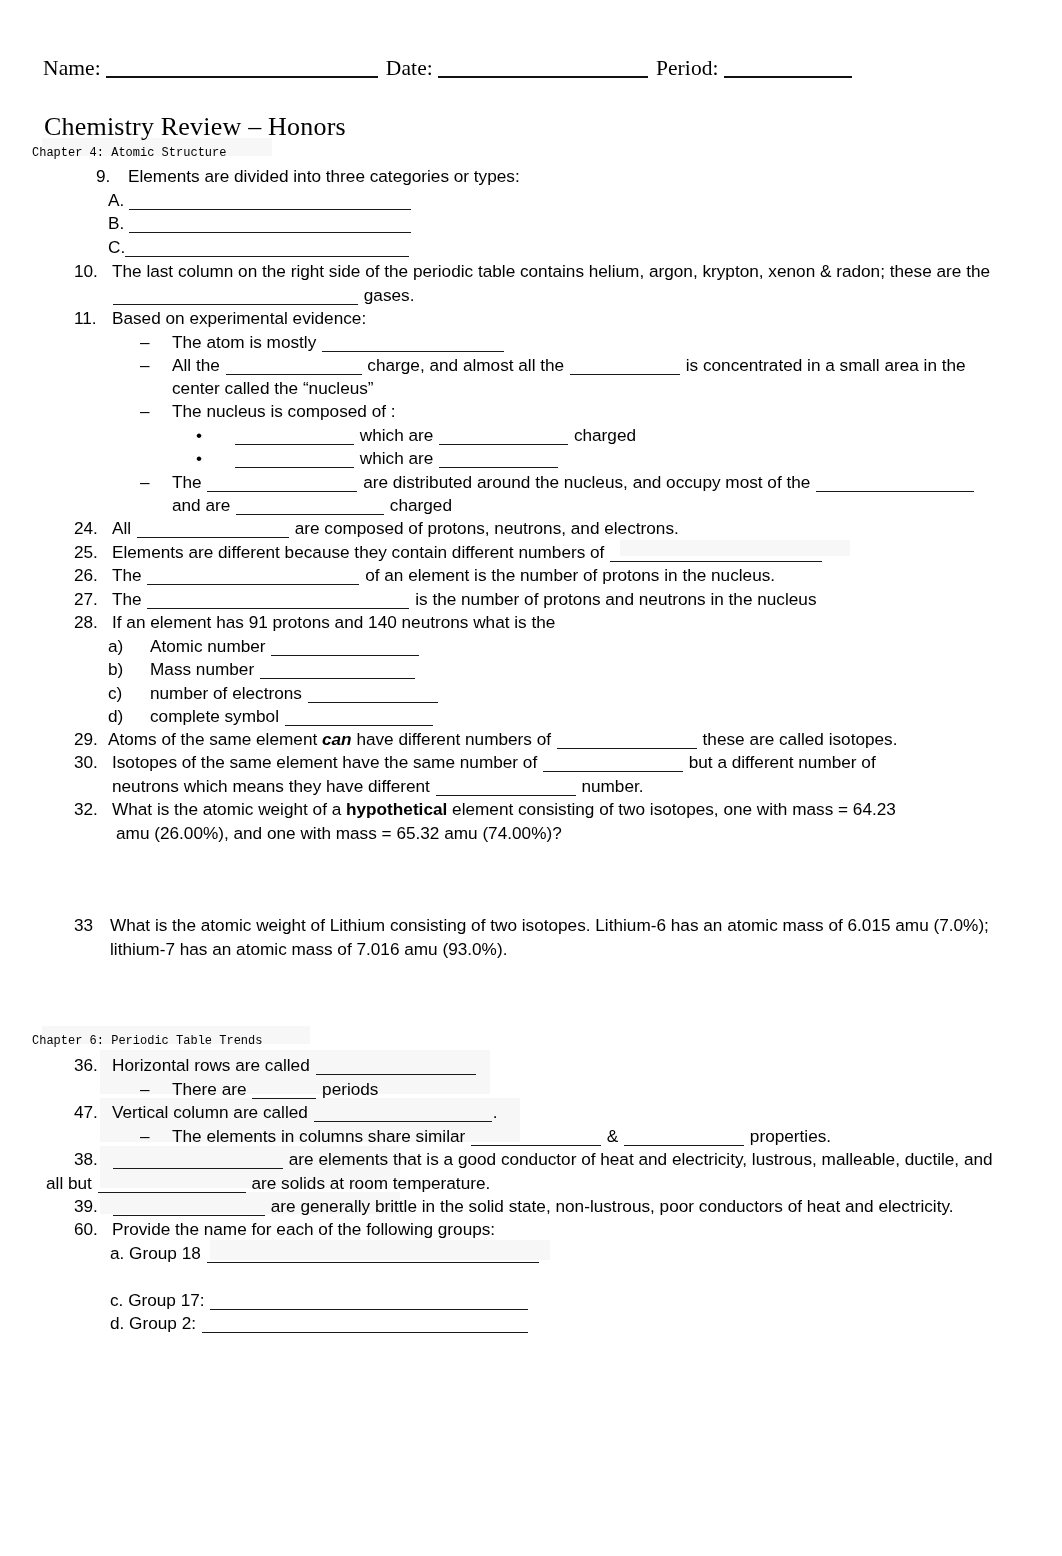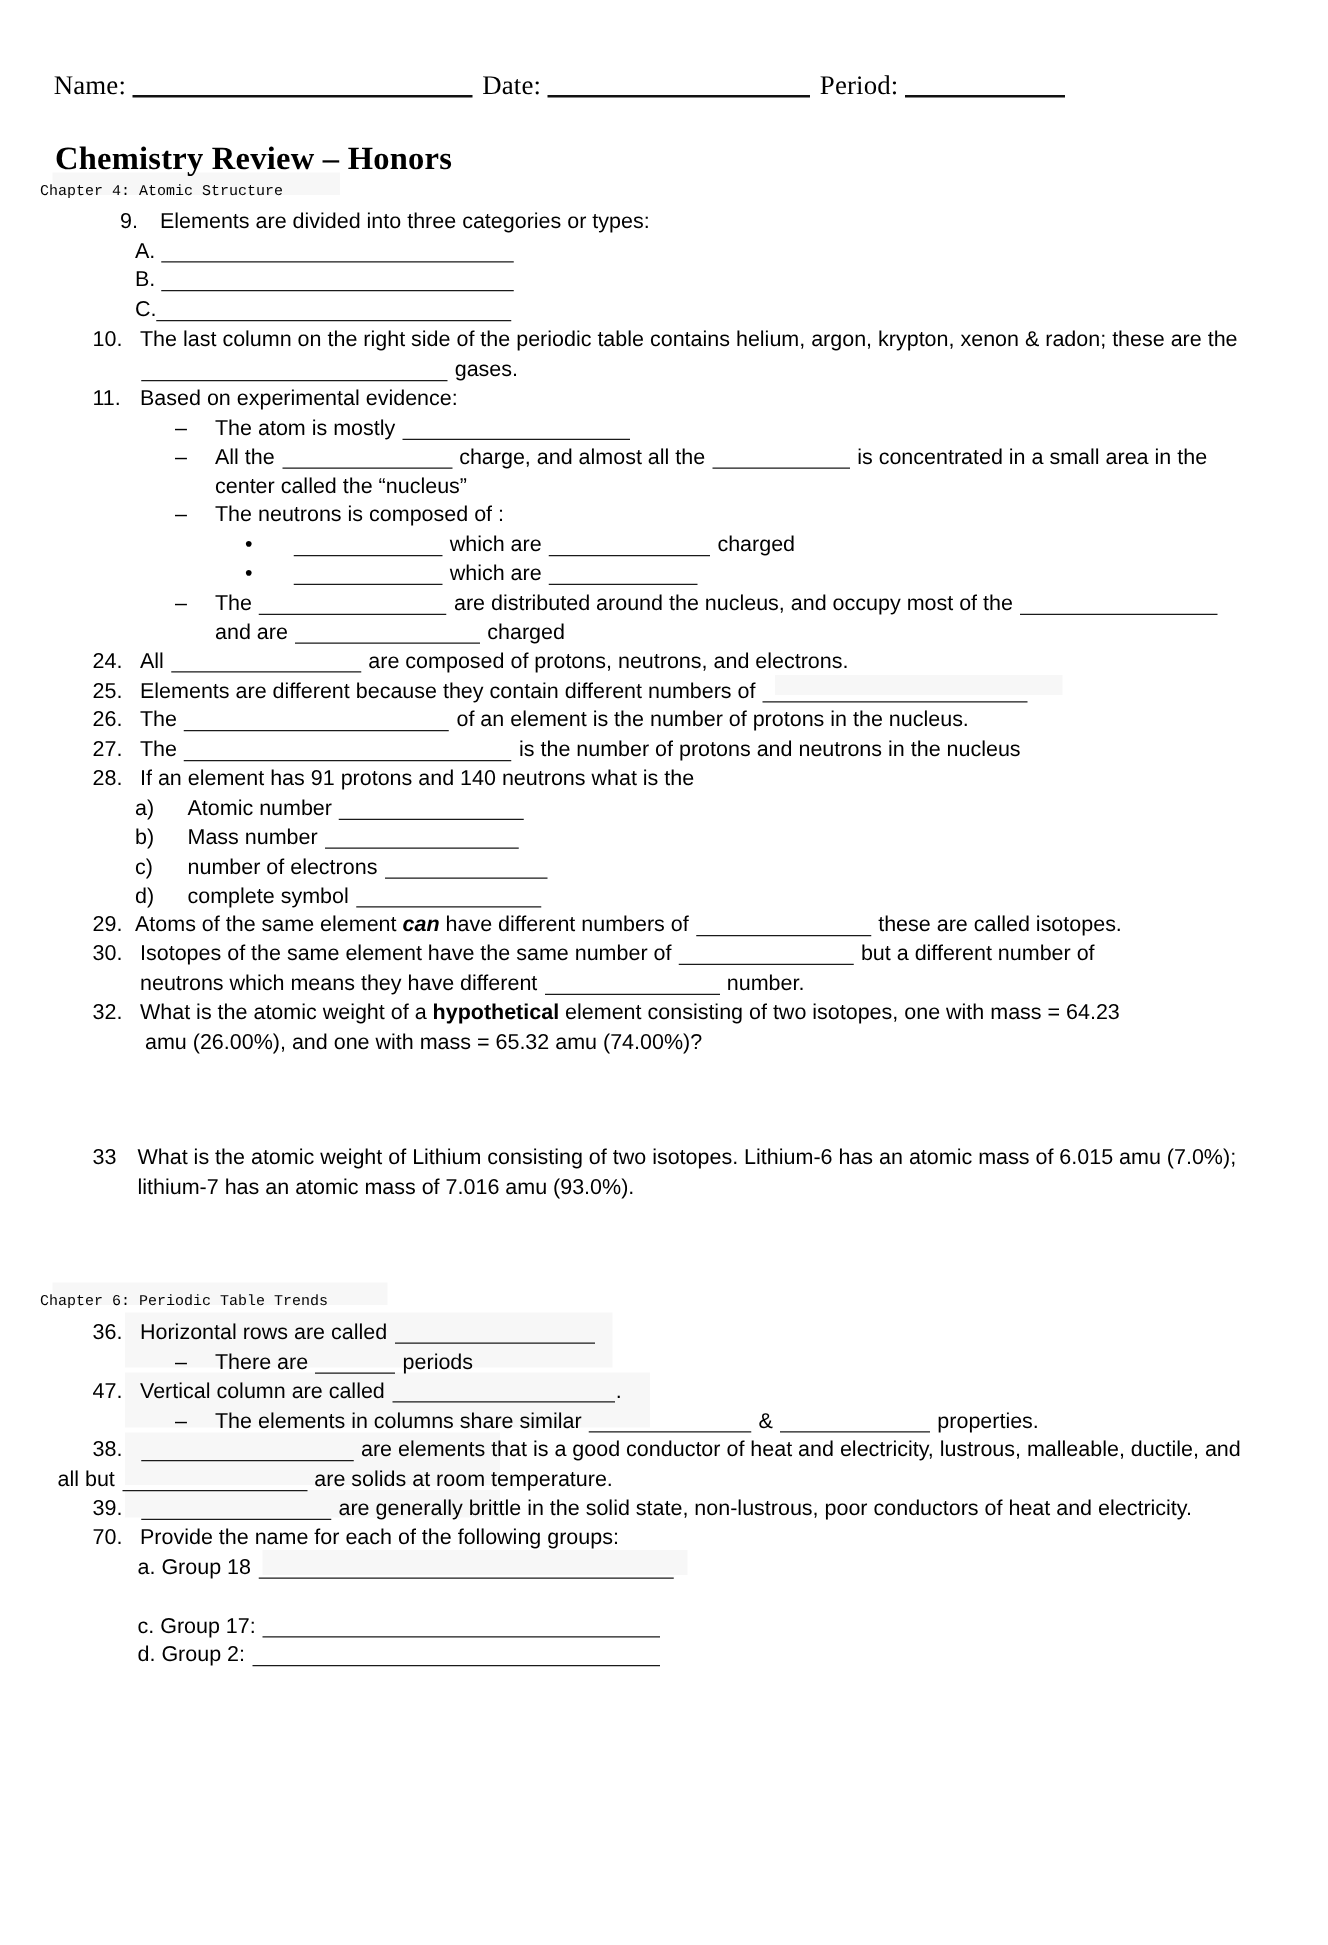--- a/index.html
+++ b/index.html
@@ -46,21 +46,21 @@
   .rule-name   { width: 272px; margin-left: 5px; margin-right: 8px; }
   .rule-date   { width: 210px; margin-left: 5px; margin-right: 8px; }
   .rule-period { width: 128px; margin-left: 5px; }
 
   
   .doc-title {
     position: absolute;
     top: 112px;
     left: 44px;
     font-family: "Liberation Serif", serif;
-    font-weight: bold;
+    font-weight: normal;
     font-size: 26px;
     line-height: 30px;
     letter-spacing: 0.2px;
   }
 
   
   .chapter {
     position: absolute;
     left: 32px;
     font-size: 12px;
@@ -150,21 +150,21 @@
   <div class="q" style="left:140px; top:331px;">
     <span class="num" style="width:32px;">–</span><span>The atom is mostly</span>&nbsp;<span class="bl" style="width:182px;"></span>
   </div>
 
   <div class="q" style="left:140px; top:354px;">
     <span class="num" style="width:32px;">–</span><span>All the</span>&nbsp;<span class="bl" style="width:136px;"></span>&nbsp;<span>charge, and almost all the</span>&nbsp;<span class="bl" style="width:110px;"></span>&nbsp;<span>is concentrated in a small area in the</span>
   </div>
   <div class="q" style="left:172px; top:377px;">center called the “nucleus”</div>
 
   <div class="q" style="left:140px; top:400px;">
-    <span class="num" style="width:32px;">–</span><span>The neutrons is composed of :</span>
+    <span class="num" style="width:32px;">–</span><span>The nucleus is composed of :</span>
   </div>
 
   <div class="q" style="left:196px; top:424px;">
     <span class="num" style="width:38px;">•</span><span class="bl" style="width:119px;"></span>&nbsp;<span>which are</span>&nbsp;<span class="bl" style="width:129px;"></span>&nbsp;<span>charged</span>
   </div>
   <div class="q" style="left:196px; top:447px;">
     <span class="num" style="width:38px;">•</span><span class="bl" style="width:119px;"></span>&nbsp;<span>which are</span>&nbsp;<span class="bl" style="width:119px;"></span>
   </div>
 
   <div class="q" style="left:140px; top:471px;">
@@ -248,21 +248,21 @@
   </div>
   <div class="q" style="left:46px; top:1172px;">
     <span>all but</span>&nbsp;<span class="bl" style="width:148px;"></span>&nbsp;<span>are solids at room temperature.</span>
   </div>
 
   <div class="q" style="left:74px; top:1195px;">
     <span class="num" style="width:38px;">39.</span><span class="bl" style="width:152px;"></span>&nbsp;<span>are generally brittle in the solid state, non-lustrous, poor conductors of heat and electricity.</span>
   </div>
 
   <div class="q" style="left:74px; top:1218px;">
-    <span class="num" style="width:38px;">70.</span><span>Provide the name for each of the following groups:</span>
+    <span class="num" style="width:38px;">60.</span><span>Provide the name for each of the following groups:</span>
   </div>
   <div class="q" style="left:110px; top:1242px;">
     <span>a. Group 18</span>&nbsp;<span class="bl" style="width:332px;"></span>
   </div>
   <div class="q" style="left:110px; top:1289px;">
     <span>c. Group 17:</span>&nbsp;<span class="bl" style="width:318px;"></span>
   </div>
   <div class="q" style="left:110px; top:1312px;">
     <span>d. Group 2:</span>&nbsp;<span class="bl" style="width:326px;"></span>
   </div>

